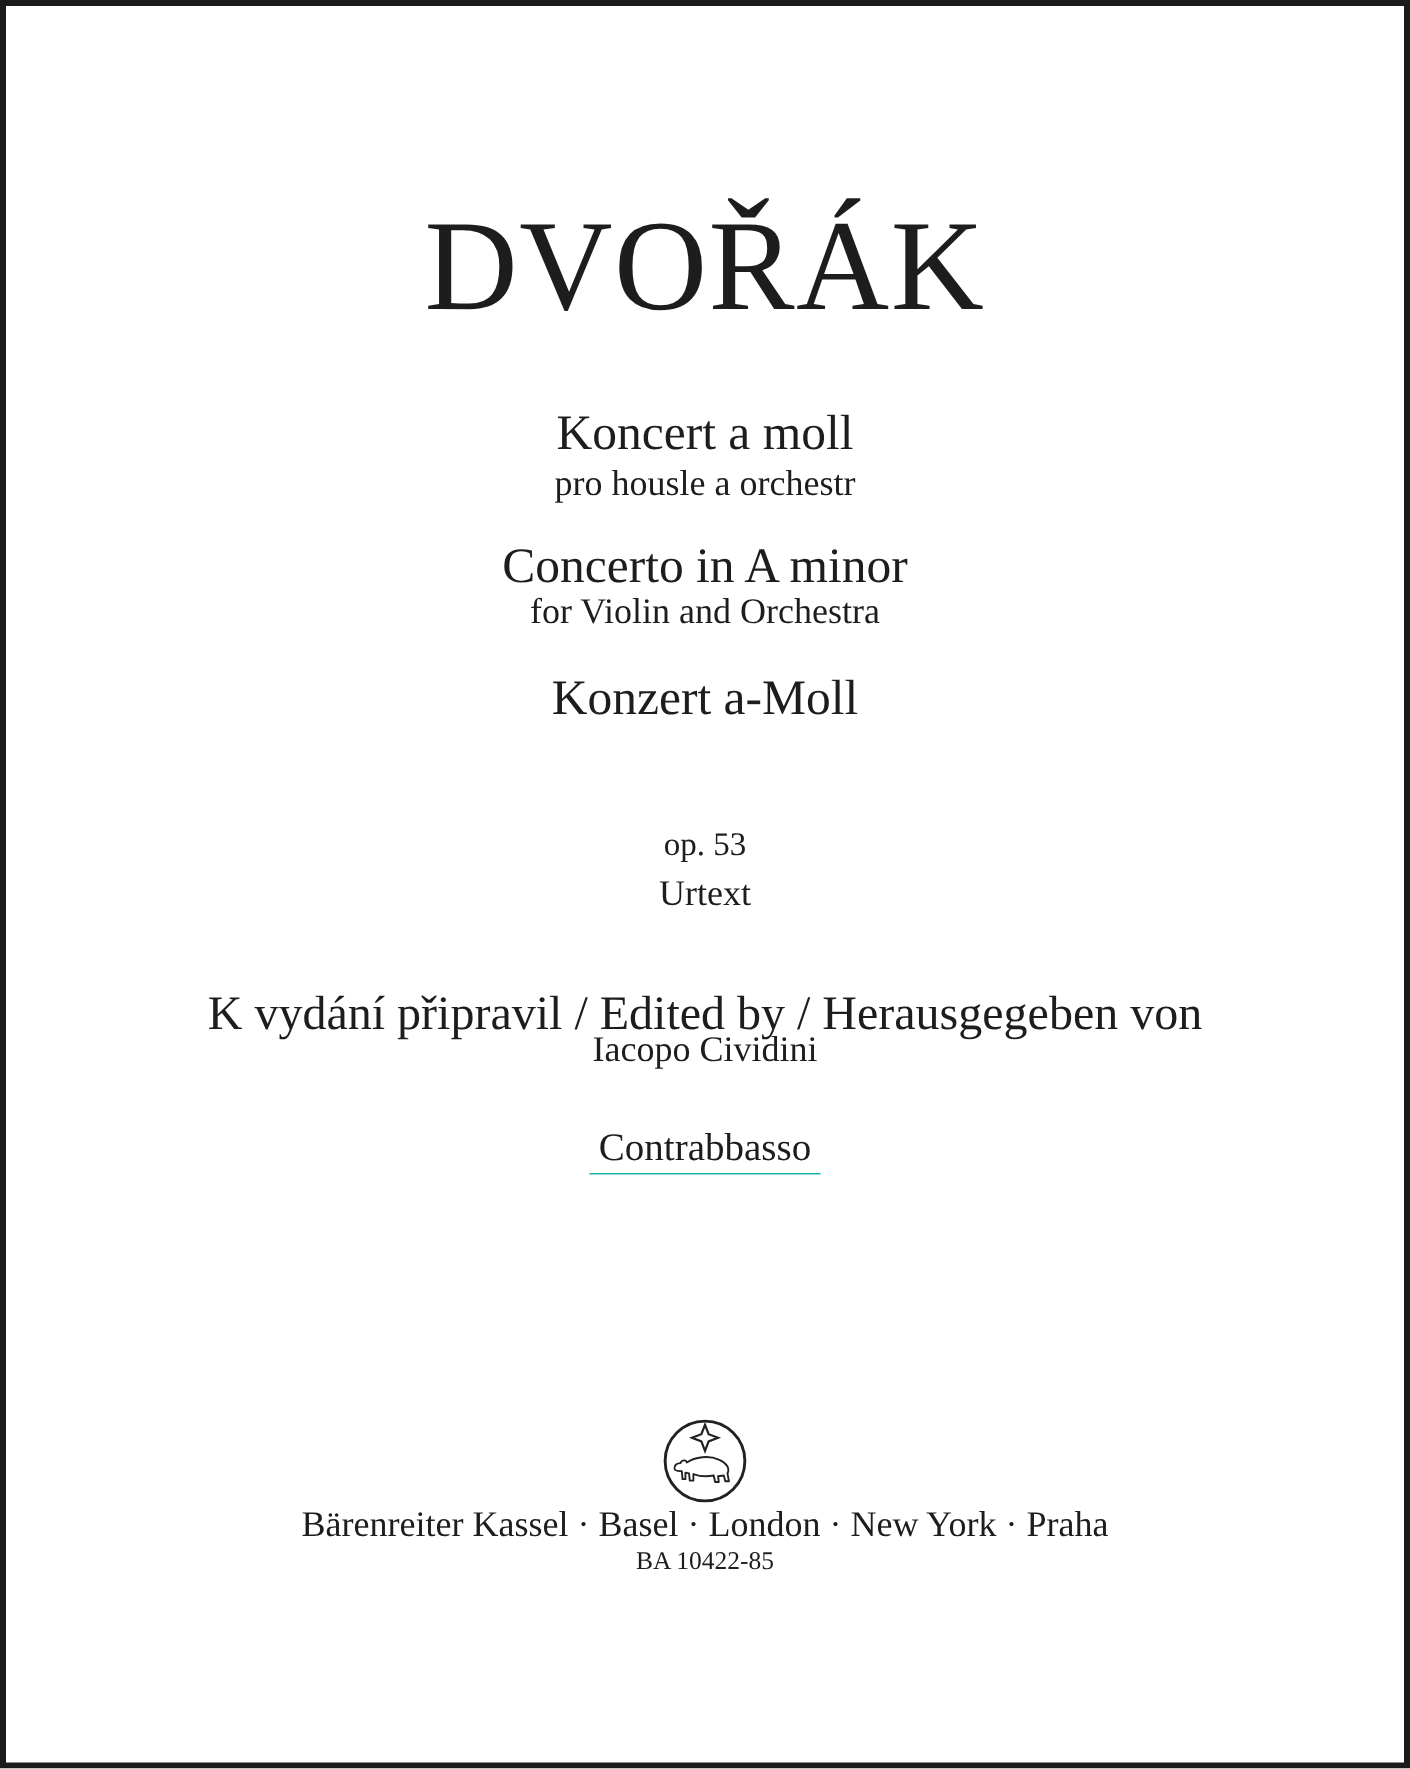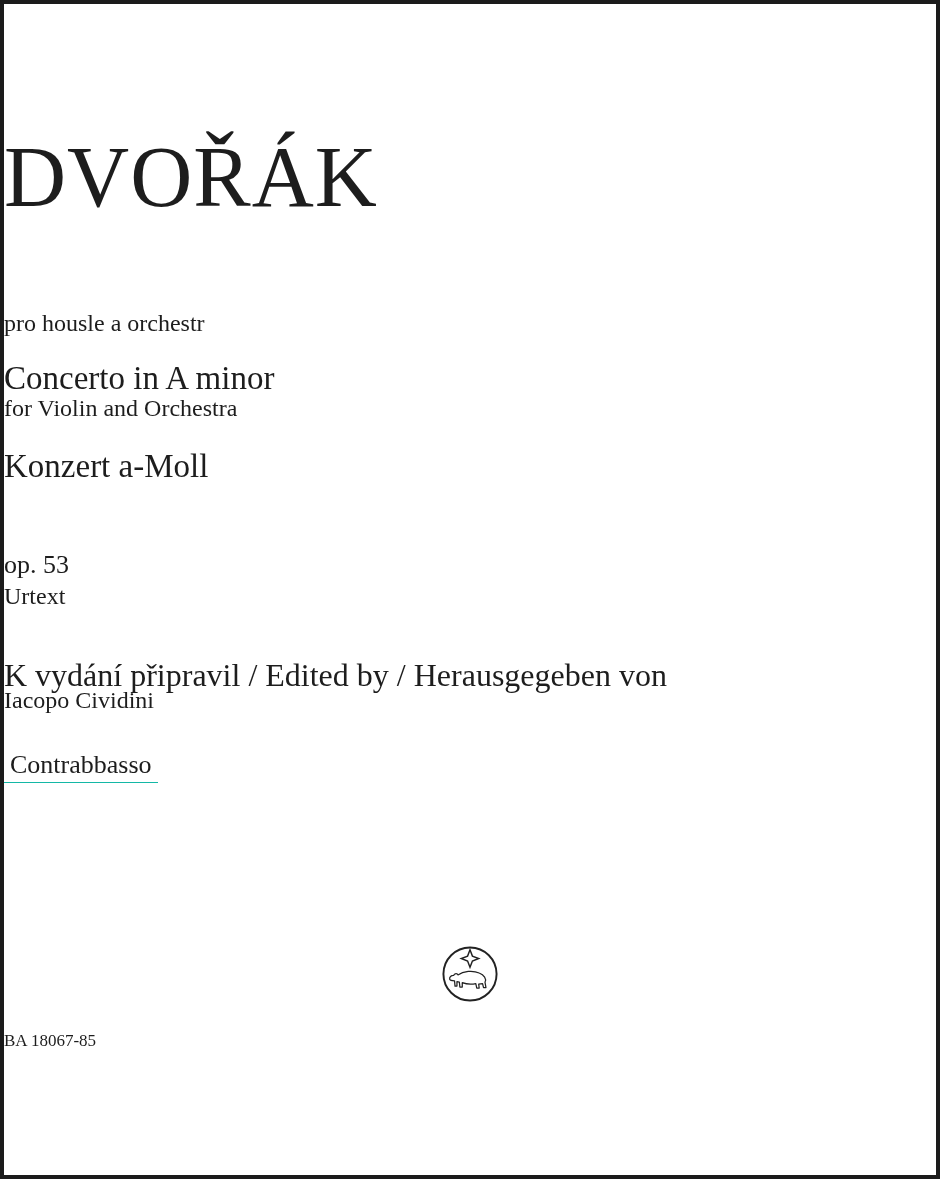--- a/index.html
+++ b/index.html
@@ -11,37 +11,38 @@
     background: #ffffff;
     border: 4px solid #1b1b1b;
     font-family: "Liberation Serif", "DejaVu Serif", serif;
     color: #1d1d1d;
     overflow: hidden;
   }
   .line {
     position: absolute;
     left: 0;
     right: 0;
+    text-align: center;
     line-height: 1;
     white-space: nowrap;
   }
   .composer {
     top: 130px;
     font-size: 86px;
     letter-spacing: 1px;
   }
   .title-main { font-size: 33px; }
   .title-sub  { font-size: 24px; }
   .t-cs-main { top: 269px; }
   .t-cs-sub  { top: 307px; font-family: Liberation Serif, serif; }
   .t-en-main { top: 358px; }
   .t-en-sub  { top: 392px; }
   .t-de-main { top: 446px; }
   .t-de-sub  { top: 482px; }
-  .opus   { top: 548px; font-size: 26px; }
+  .opus   { top: 548px; font-size: 22px; }
   .urtext { top: 580px; font-size: 24px; }
   .editor-credit { top: 655px; font-size: 32px; }
   .editor-name   { top: 684px; font-size: 24px; }
   .part { top: 748px; font-size: 26px; }
   .part .underlined {
     display: inline-block;
     padding: 0 6px 4px 6px;
     border-bottom: 1px solid #14b8a6;
   }
   .logo-wrap {
@@ -55,20 +56,21 @@
   .imprint { top: 1001px; font-size: 24px; }
   .catalog { top: 1028px; font-size: 17px; }
 </style>
 </head>
 <body>
 
 <div class="page">
 
   <div class="line composer">DVOŘÁK</div>
 
+  <div class="line title-main t-cs-main">Koncert a moll</div>
   <div class="line title-sub t-cs-sub">pro housle a orchestr</div>
 
   <div class="line title-sub t-en-sub">for Violin and Orchestra</div>
   <div class="line title-main t-en-main">Concerto in A minor</div>
 
   <div class="line title-main t-de-main">Konzert a-Moll</div>
 
   <div class="line opus">op. 53</div>
 
   <div class="line urtext">Urtext</div>
@@ -95,16 +97,17 @@
                    L74 56 L75 64 L70 64 L68 55
                    C58 57 48 56 40 53
                    L40 62 L35 62 L34 52
                    L29 51 L29 60 L25 60 L24 49
                    C19 49 15 49 14 46 Z"></path>
         </g>
       </svg>
     </span>
   </div>
 
+  <div class="line imprint">Bärenreiter Kassel · Basel · London · New York · Praha</div>
 
-  <div class="line catalog">BA 18067-85</div>
+  <div class="line catalog">BA 10422-85</div>
 
 </div>
 
 </body></html>

